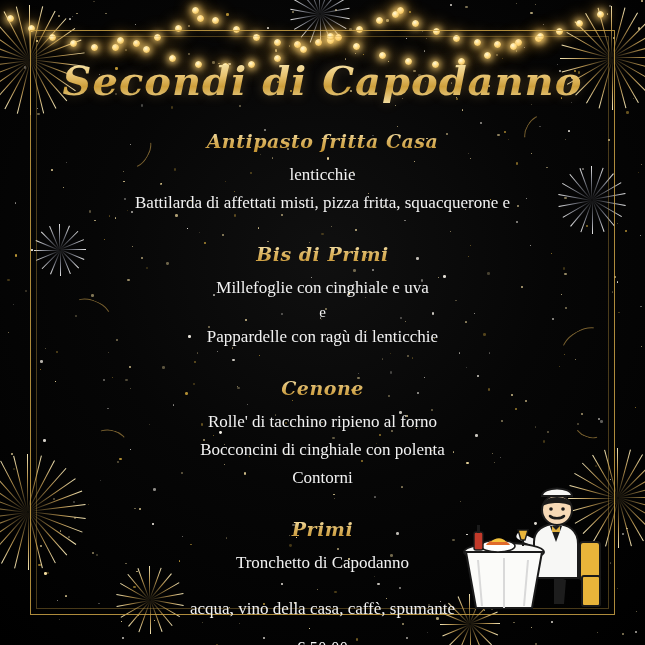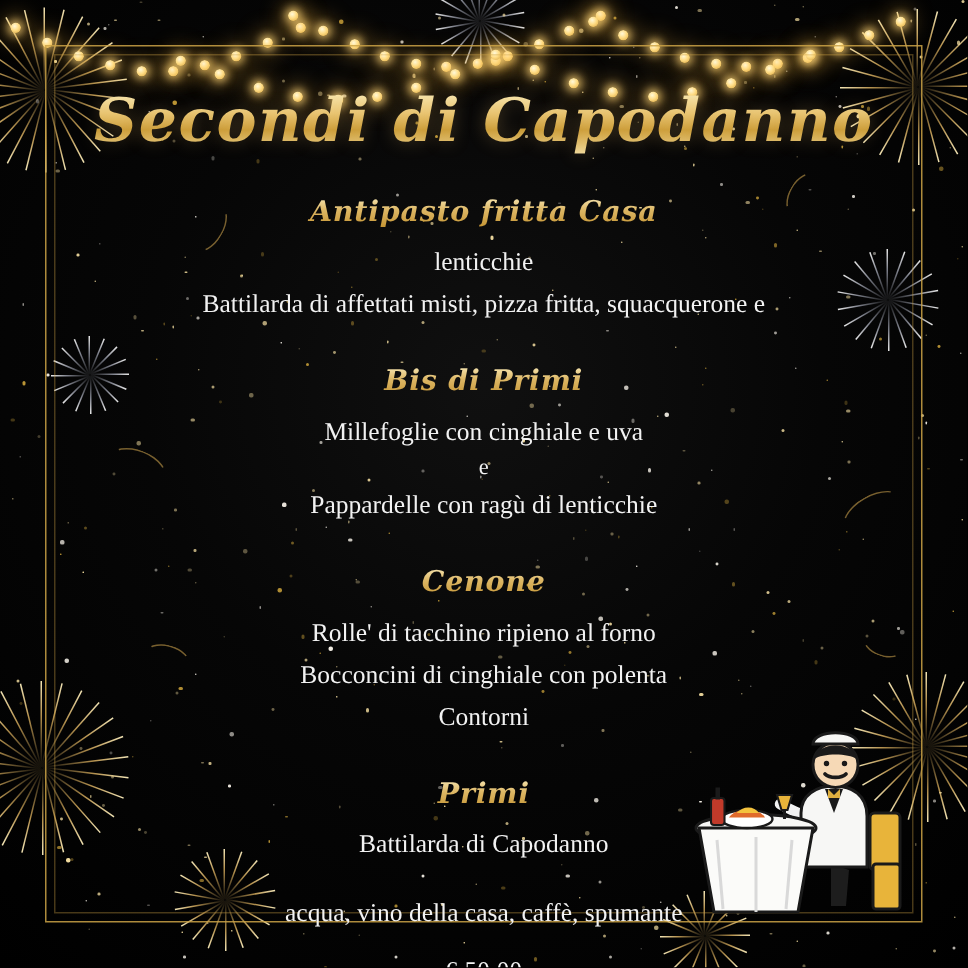--- a/index.html
+++ b/index.html
@@ -881,21 +881,21 @@
 
     <div class="course">
       <div class="course-title">Cenone</div>
       <div class="course-line">Rolle' di tacchino ripieno al forno</div>
       <div class="course-line">Bocconcini di cinghiale con polenta</div>
       <div class="course-line">Contorni</div>
     </div>
 
     <div class="course">
       <div class="course-title">Primi</div>
-      <div class="course-line">Battilarda di Capodanno</div>
+      <div class="course-line">Tronchetto di Capodanno</div>
     </div>
 
     <div class="drinks">acqua, vino della casa, caffè, spumante</div>
     <div class="price">€ 50,00</div>
   </div>
 
   <div class="illustration">
     <svg viewBox="0 0 165 135" width="165" height="135" xmlns="http://www.w3.org/2000/svg">
 
       <g>

